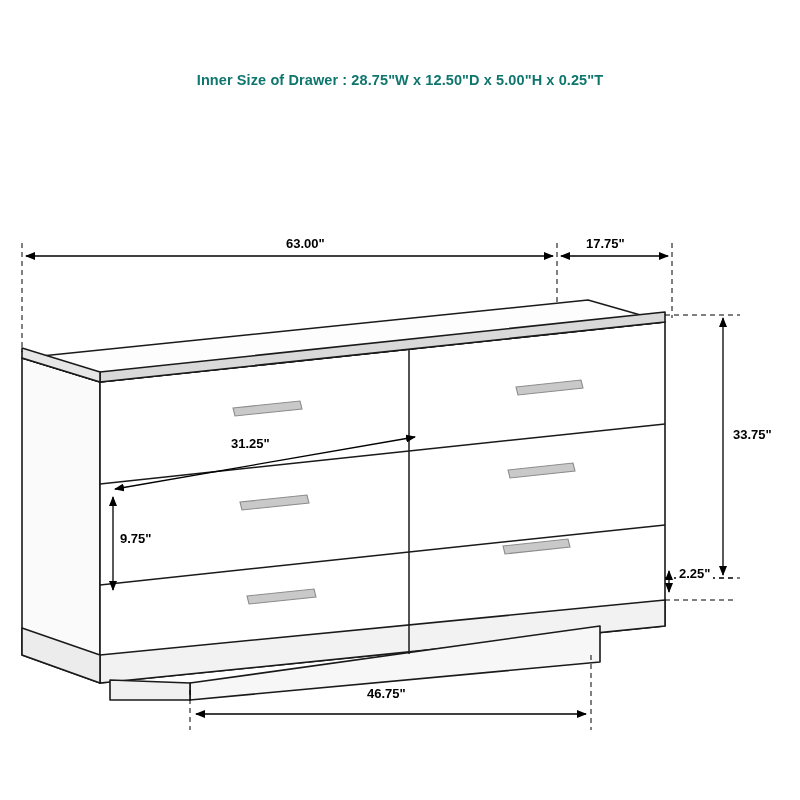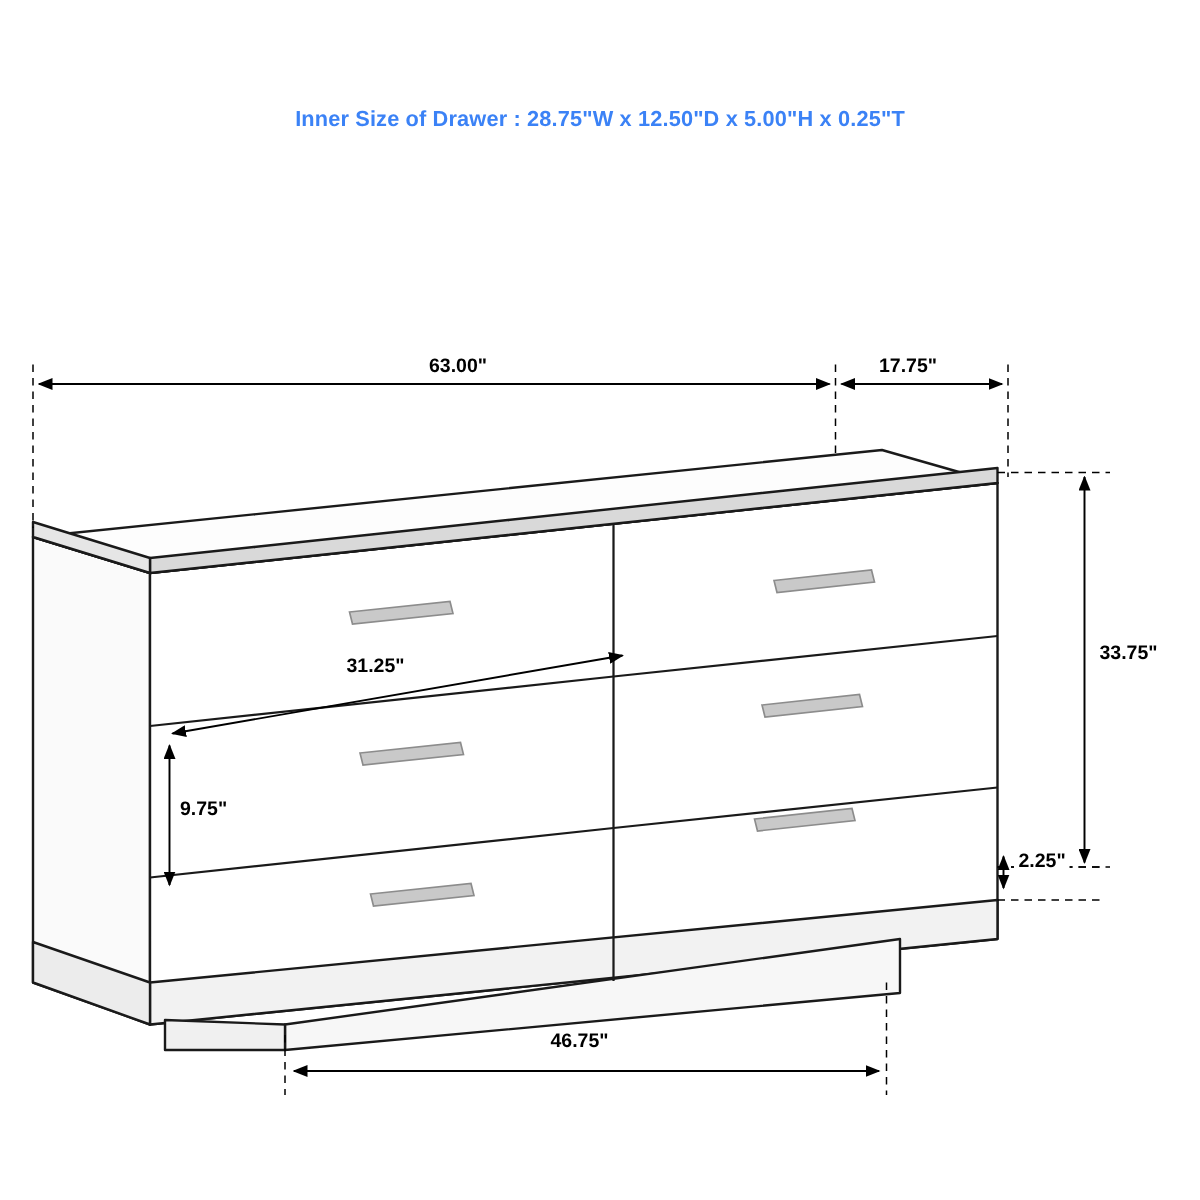--- a/index.html
+++ b/index.html
@@ -16,21 +16,21 @@
     overflow: hidden;
   }
   #title {
     position: absolute;
     left: 0;
     top: 72px;
     width: 800px;
     text-align: center;
     font-size: 14.5px;
     font-weight: bold;
-    color: #3b82f6;
+    color: #0f766e;
     letter-spacing: 0.1px;
   }
   #diagram {
     position: absolute;
     left: 0;
     top: 0;
     width: 800px;
     height: 800px;
   }
   .dim-label {

